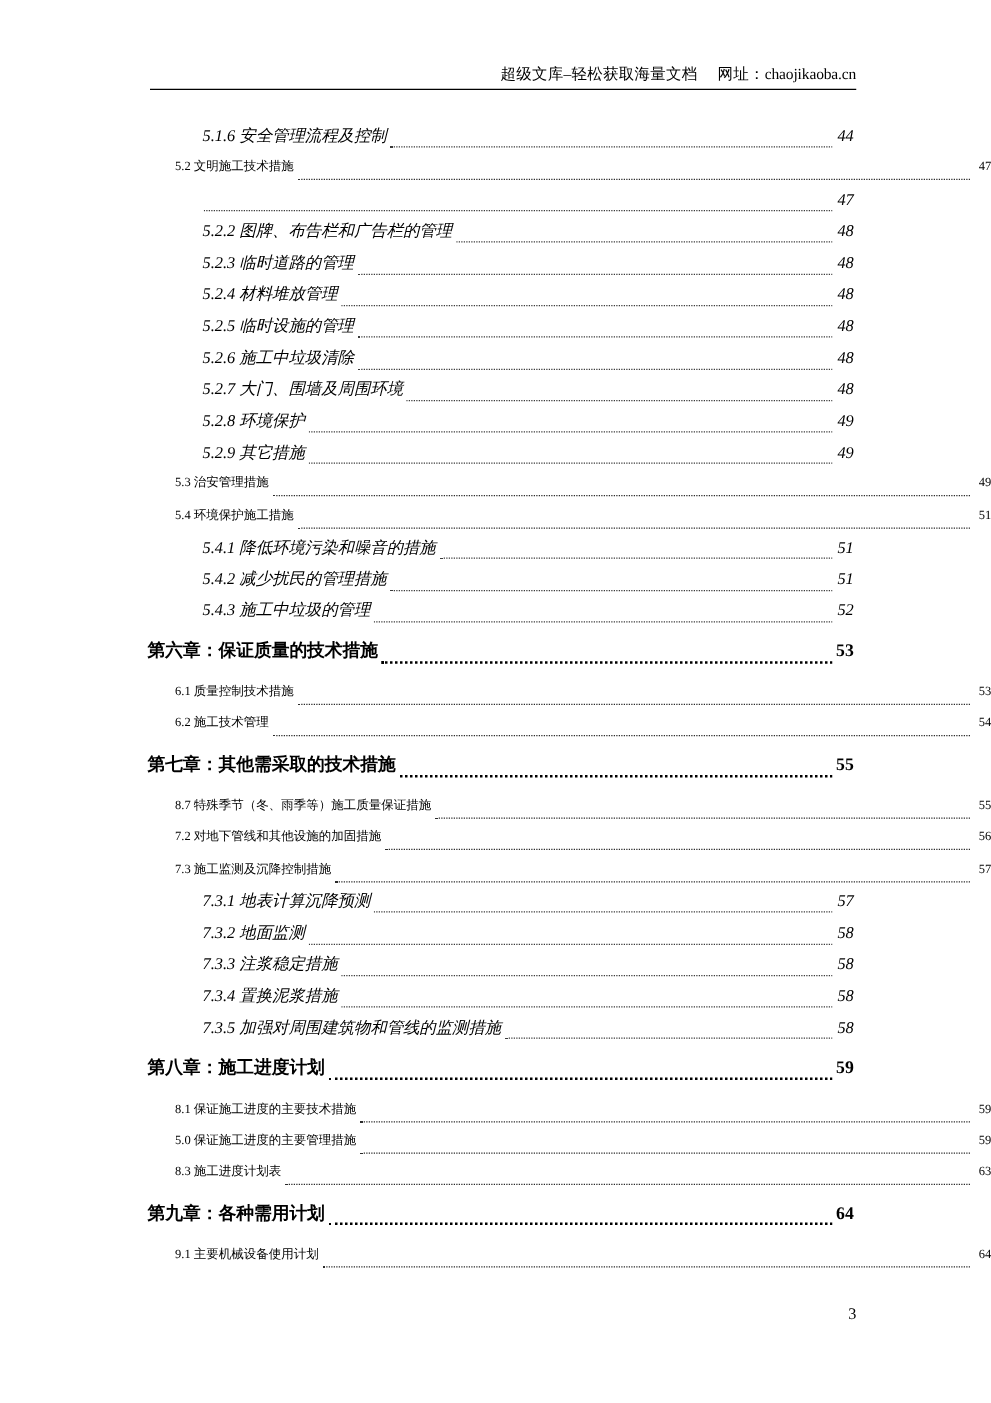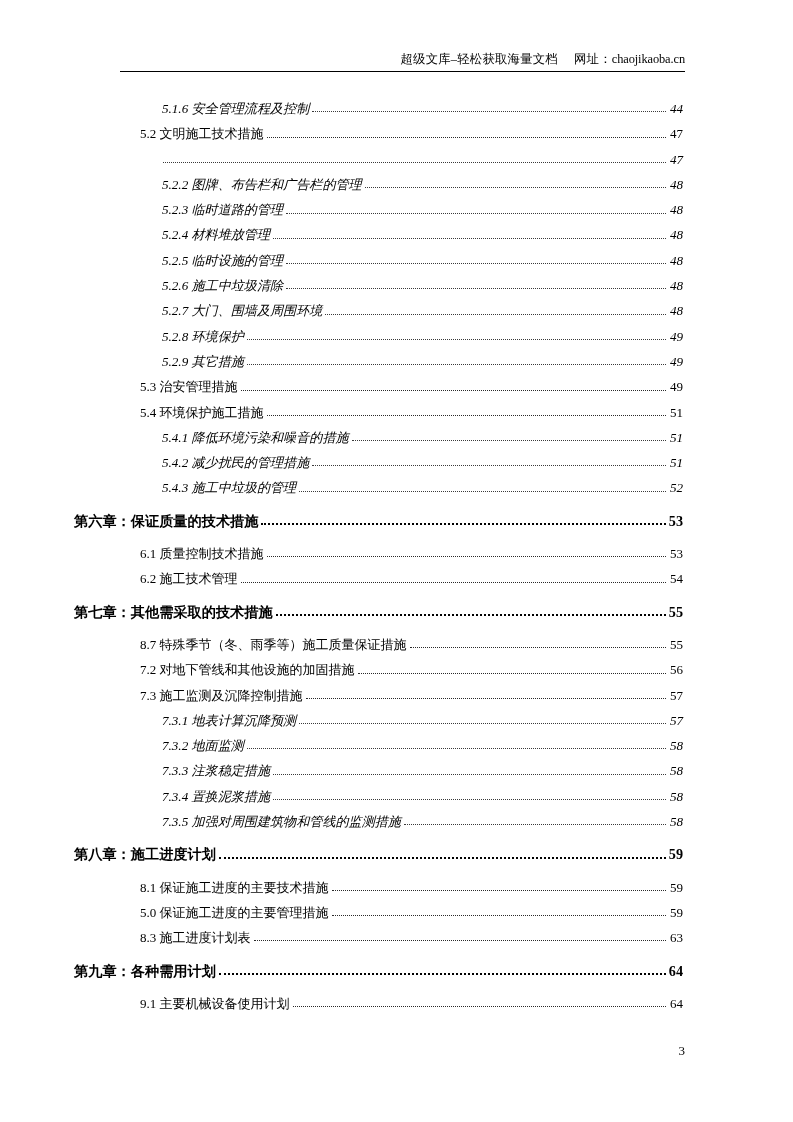--- a/index.html
+++ b/index.html
@@ -59,21 +59,21 @@
   
   #toc {
     position: absolute;
     left: 0;
     top: 96px;
     width: 793px;
   }
 
   .toc-row {
     display: flex;
-    align-items: center;
+    align-items: flex-end;
     height: 25.3px;
     line-height: 25.3px;
     white-space: nowrap;
     box-sizing: border-box;
   }
 
   .toc-row .label {
     flex: 0 0 auto;
     padding-right: 2px;
   }
@@ -94,22 +94,21 @@
   }
   .toc-row .pageno {
     flex: 0 0 auto;
     text-align: right;
     min-width: 16px;
   }
 
   
   .lvl2 {
     padding-left: 140px;
-    padding-right: 110px;
-    font-size: 13px;
+    font-size: 10px;
   }
   .lvl2 .label,
   .lvl2 .pageno {
     font-style: normal;
     font-weight: normal;
   }
 
   
   .lvl3 {
     padding-left: 162px;
@@ -120,21 +119,21 @@
   .lvl3 .label,
   .lvl3 .pageno {
     font-style: italic;
   }
   .lvl3 .leader::before {
     border-bottom: 1px dotted #3a3a3a;
   }
 
   
   .chapter {
-    padding-left: 74px;
+    padding-left: 118px;
     padding-right: 110px;
     font-size: 14.2px;
     font-weight: bold;
     height: 25.3px;
     line-height: 25.3px;
     margin-top: 8px;
     margin-bottom: 7px;
   }
   .chapter .label,
   .chapter .pageno {

